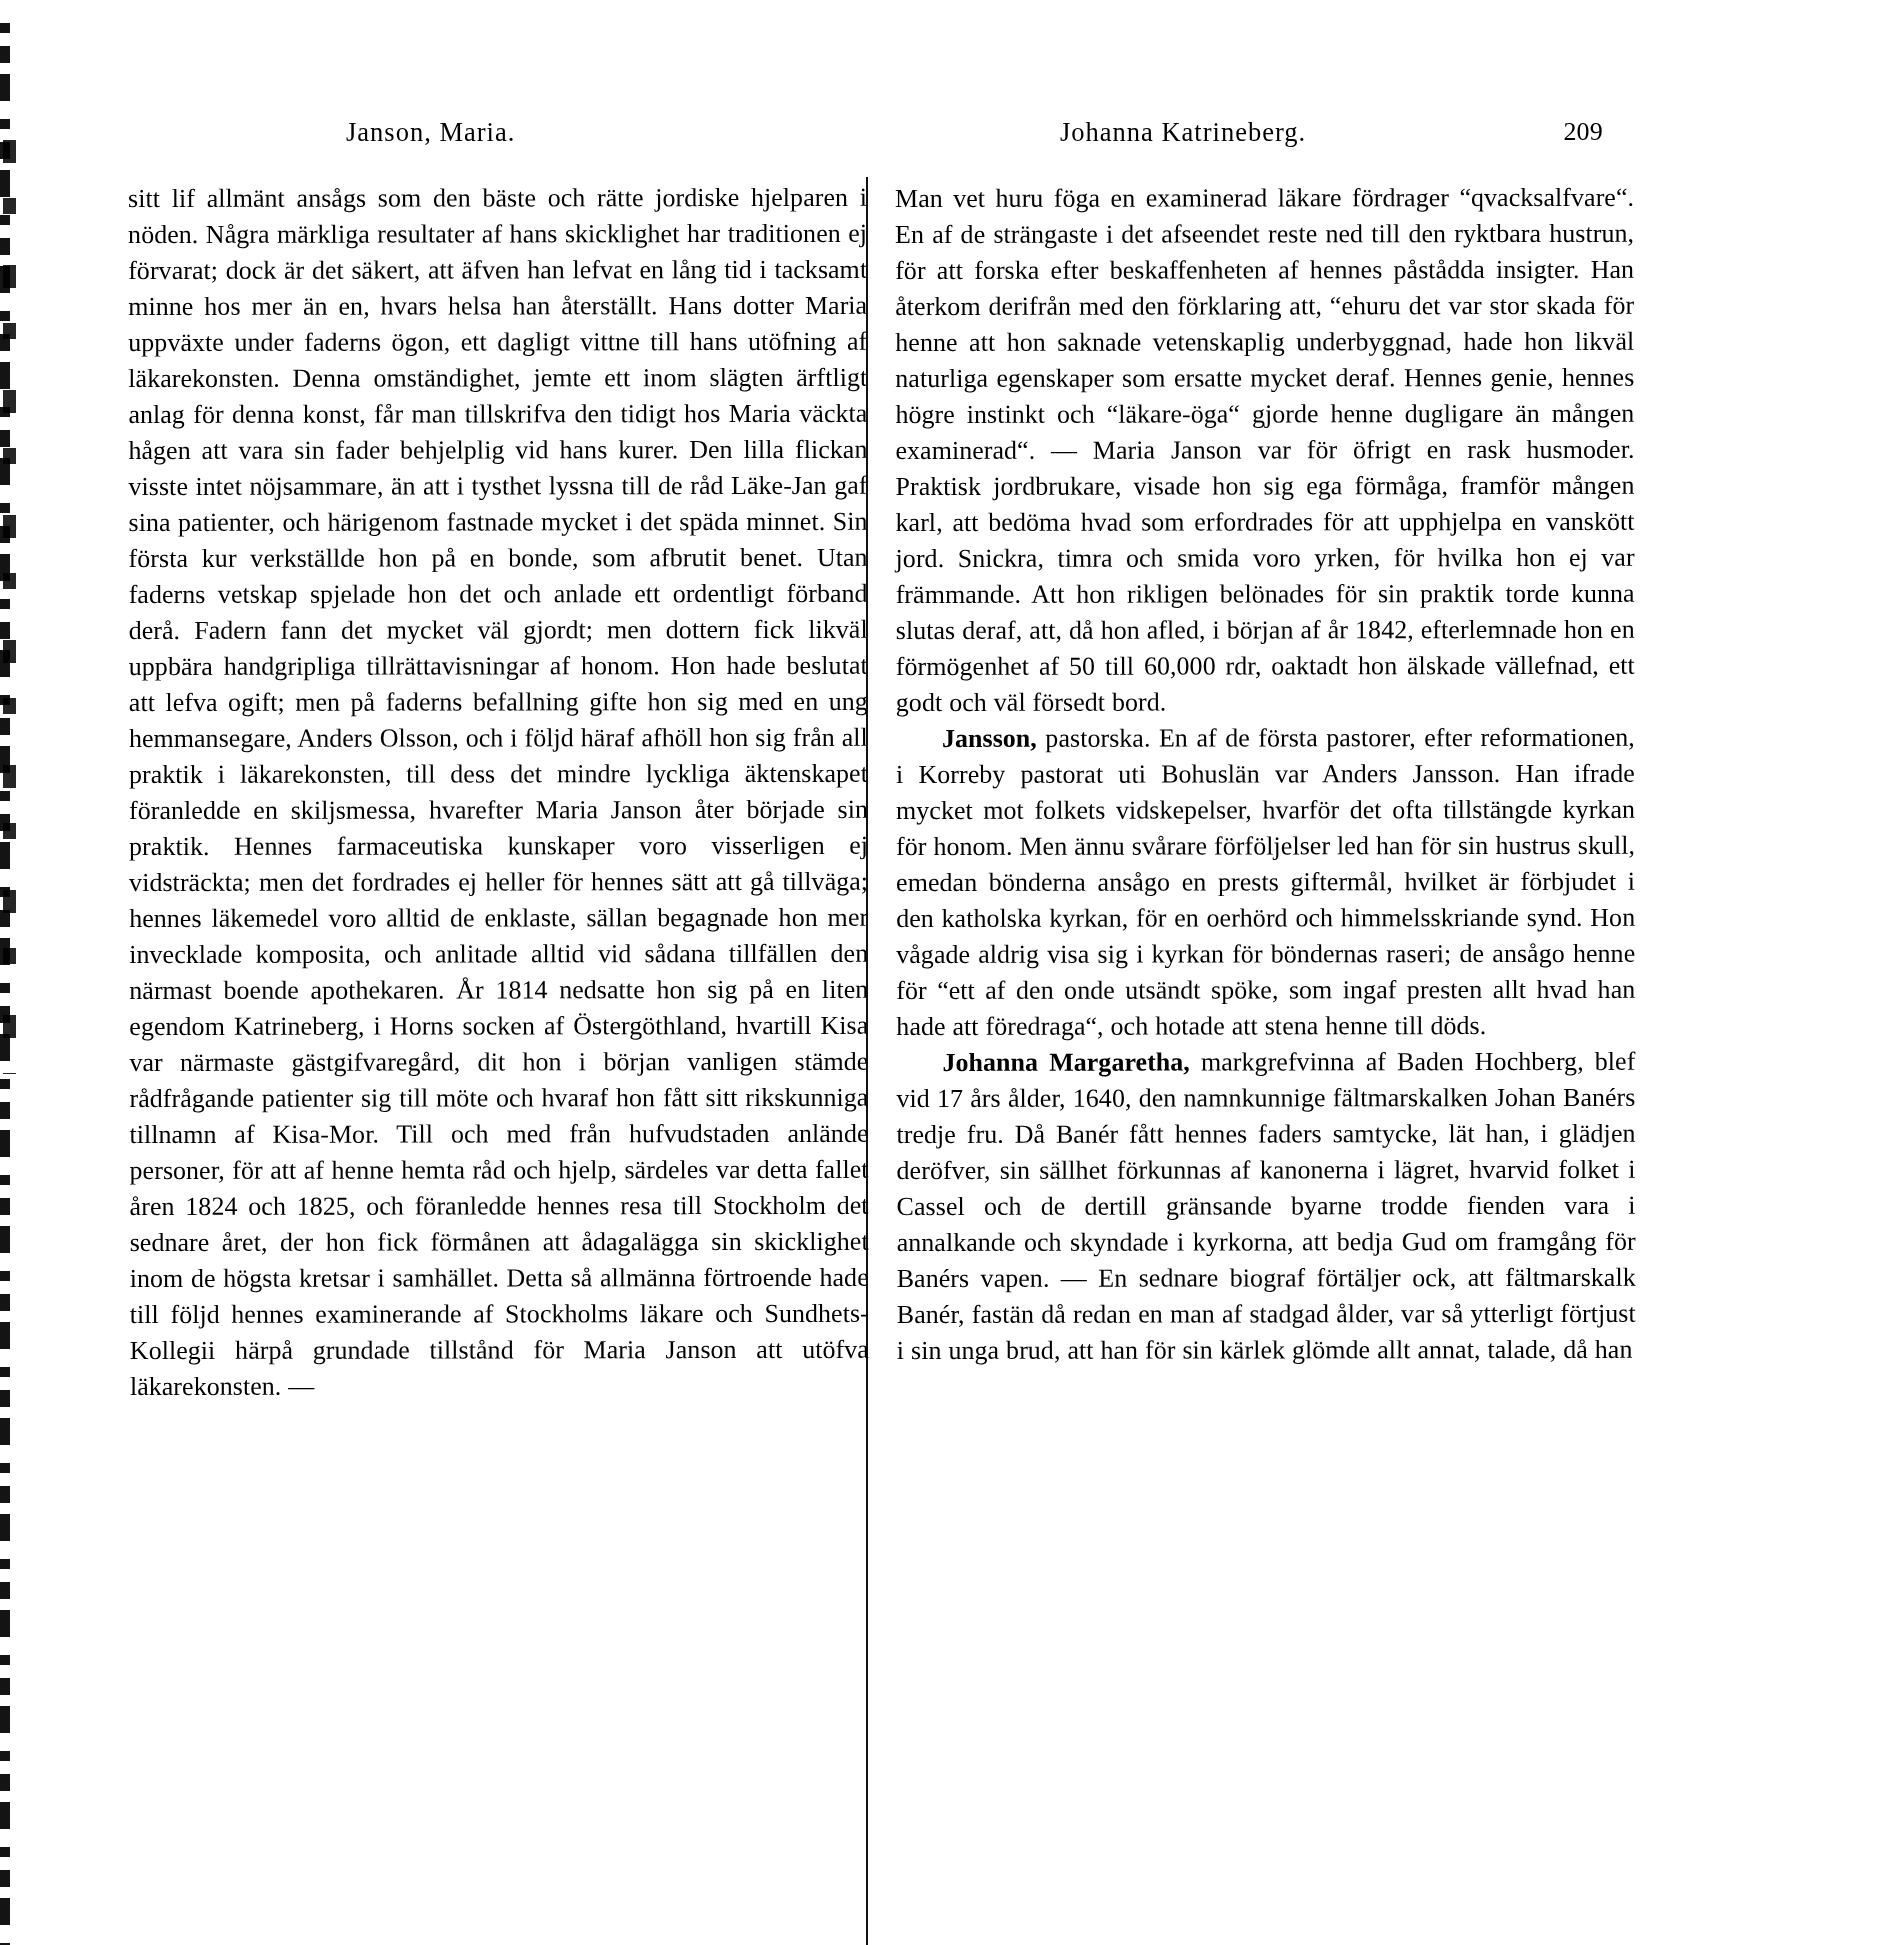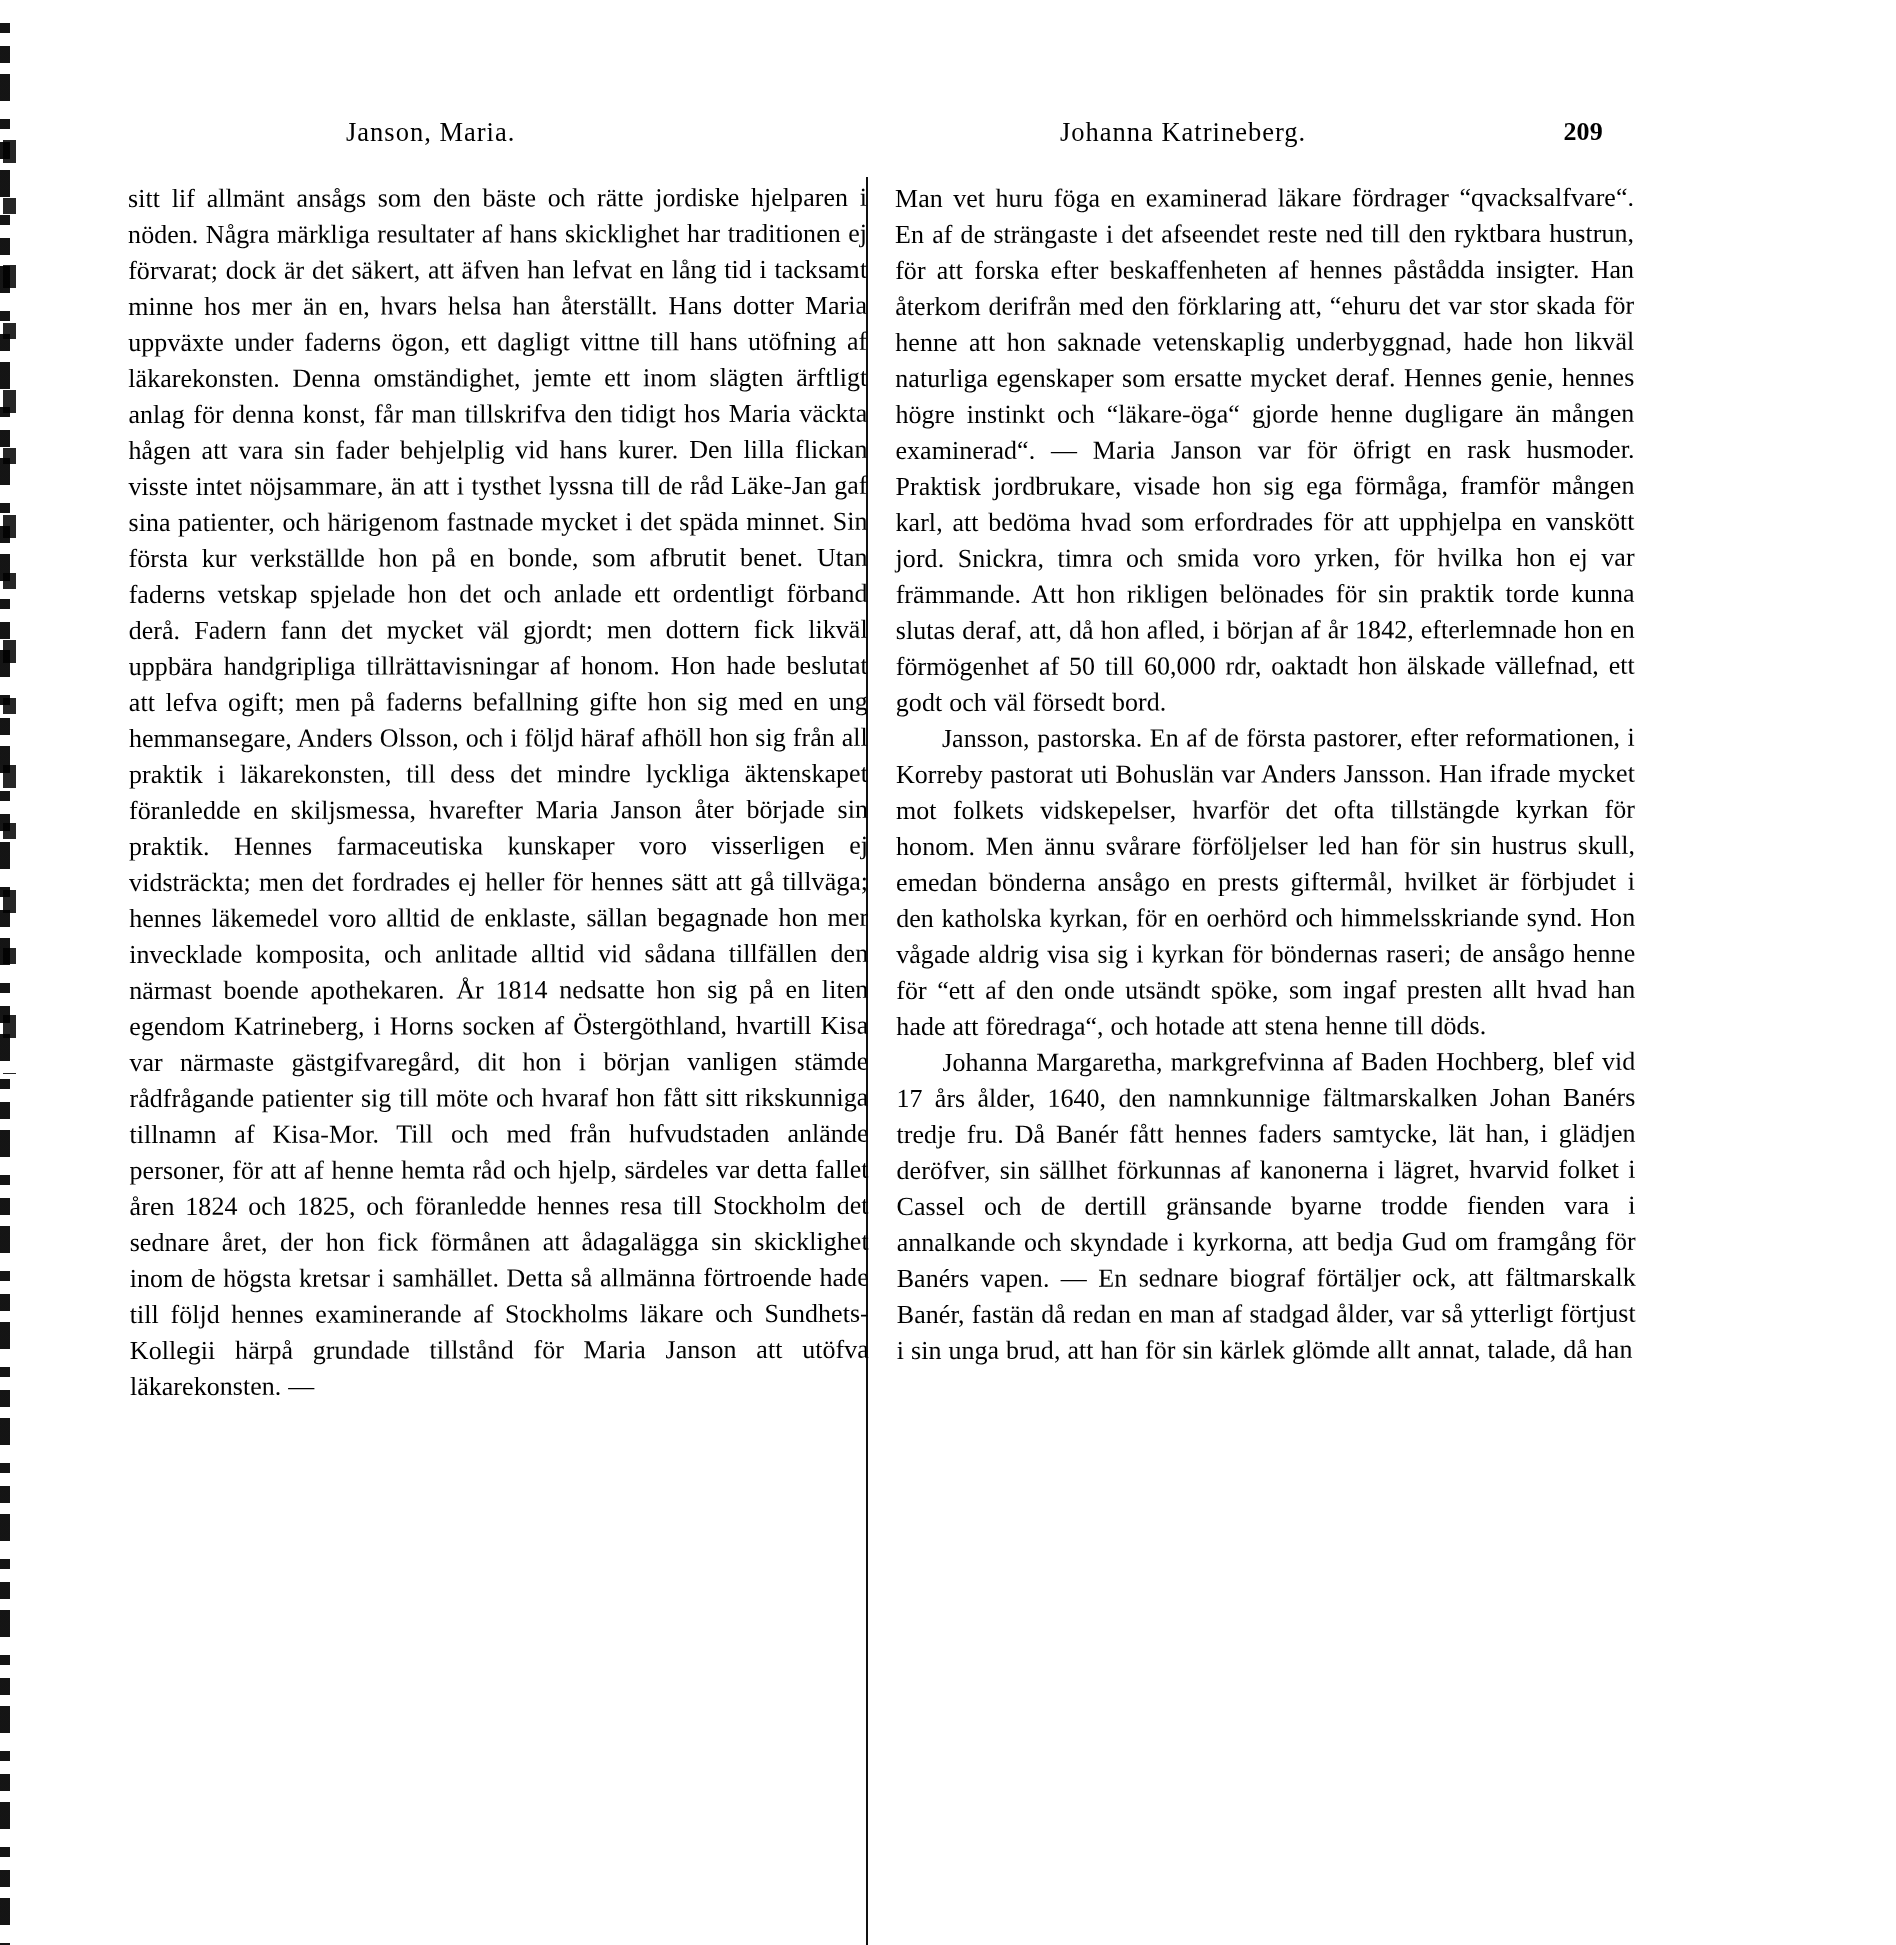--- a/index.html
+++ b/index.html
@@ -75,21 +75,20 @@
     top: 0;
     white-space: nowrap;
   }
   .rh-page {
     position: absolute;
     right: 0;
     top: 0;
     font-size: 26px;
     letter-spacing: 0.2px;
     white-space: nowrap;
-    font-weight: bold;
   }
 
   
   .col-rule {
     position: absolute;
     left: 866px;
     top: 177px;
     width: 2.3px;
     height: 1922px;
     background: #111;
@@ -112,21 +111,21 @@
   .col-left  { left: 128px; }
   .col-right { left: 895px; }
 
   .col p {
     margin: 0;
   }
   .col p.indent {
     text-indent: 46px;
   }
   .headword {
-    font-weight: normal;
+    font-weight: bold;
   }
 
   
   .skew {
     transform: rotate(-0.09deg);
     transform-origin: 0 0;
   }
 </style>
 </head>
 <body>

